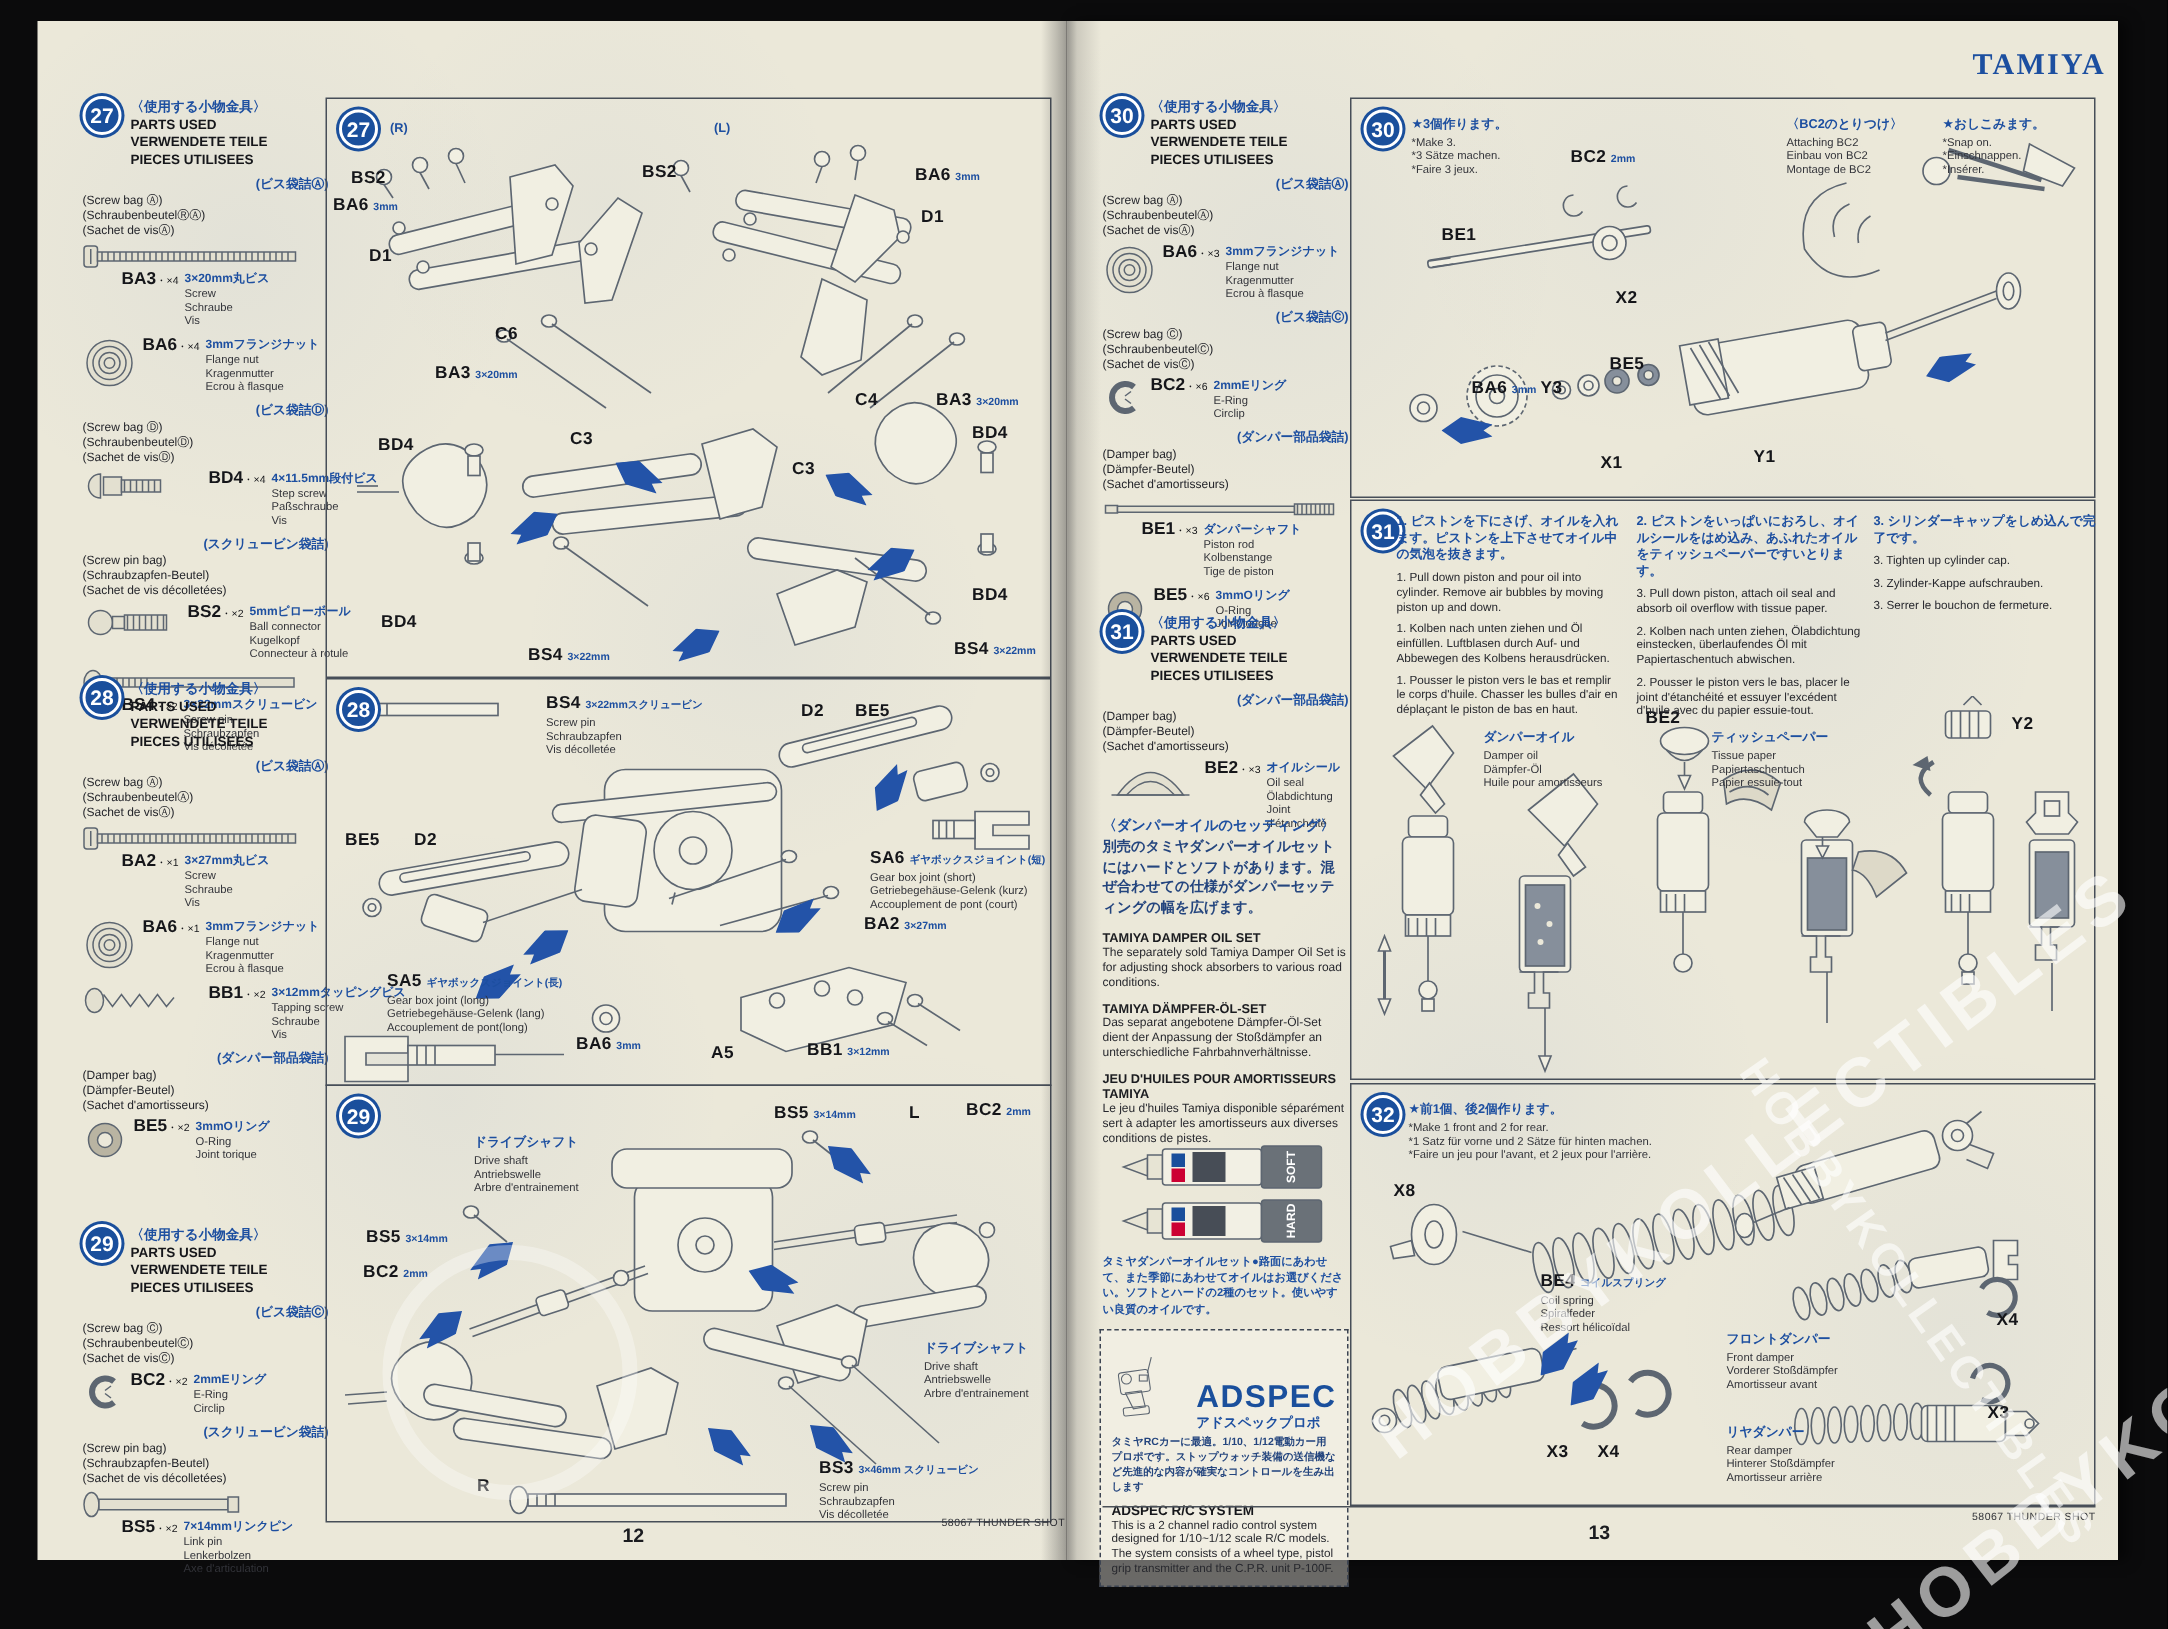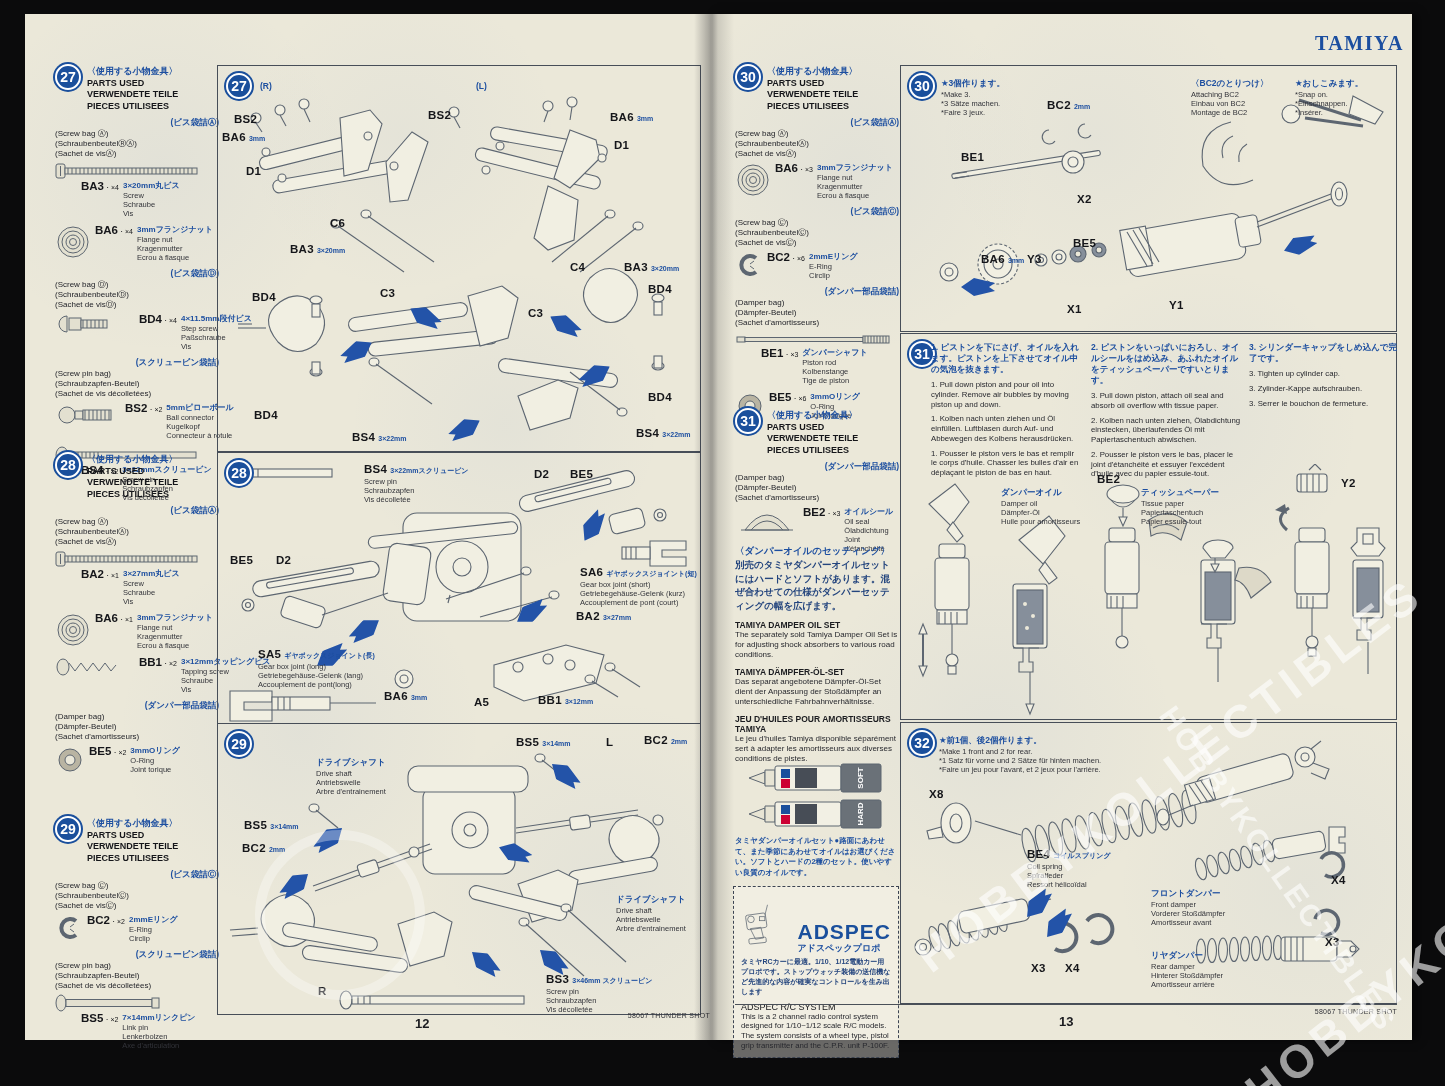--- a/index.html
+++ b/index.html
@@ -50,21 +50,21 @@
   
   .oil .jt{font-size:9.5px;font-weight:bold;color:#1d4fa0;line-height:1.45;}
   .oil .jb{font-size:9.5px;font-weight:bold;color:#24457e;line-height:1.45;}
   .oil .et{font-size:8.5px;font-weight:bold;color:#1b1c20;margin-top:7px;}
   .oil .eb{font-size:8px;color:#27282e;line-height:1.25;}
   #caption-jp{font-size:7.5px;color:#1d4fa0;font-weight:bold;line-height:1.4;}
   #adspec{border:1px dashed #3c4452;padding:6px 7px;background:rgba(250,248,240,.4);}
   #adspec .ttl{font-size:21px;font-weight:bold;color:#1a4f9c;letter-spacing:1px;line-height:1;}
   #adspec .sub{font-size:9px;font-weight:bold;color:#1d4fa0;}
   #adspec .jp{font-size:7px;color:#24457e;font-weight:bold;line-height:1.45;margin-top:2px;}
-  #adspec .et{font-size:9px;font-weight:normal;color:#15161a;margin-top:4px;}
+  #adspec .et{font-size:9px;font-weight:bold;color:#15161a;margin-top:4px;}
   #adspec .eb{font-size:7.8px;color:#27282e;line-height:1.25;}
   .pagenum{position:absolute;font-weight:bold;font-size:13px;color:#1b1c20;}
   .pcode{position:absolute;font-size:7px;color:#33343a;letter-spacing:.3px;}
   .rule{position:absolute;height:1px;background:#4a5058;}
   #tamiya-logo{position:absolute;font-family:"Liberation Serif","DejaVu Serif",serif;
     font-weight:bold;font-size:20px;color:#1c4fa0;letter-spacing:1.5px;}
   .art{stroke:#5d6671;fill:none;stroke-width:1.1;}
   .artf{stroke:#5d6671;fill:#f1efe2;stroke-width:1.1;}
   .dark{fill:#868f9b;stroke:#5d6671;}
   .wm{position:absolute;color:rgba(255,255,255,.6);font-weight:bold;pointer-events:none;letter-spacing:6px;}
@@ -856,21 +856,21 @@
           <path d="M388 44 q-16 10 -2 22" fill="none" stroke-width="3"></path>
             <path d="M384 40 l-10 6 12 4 z" fill="#5d6671" stroke="none"></path>
           <rect x="452" y="96" width="30" height="58" rx="3"></rect>
             <rect x="456" y="104" width="22" height="44" class="dark"></rect>
           <path d="M452 154 h8 v12 h-4 v10 h14 v-10 h-4 v-12 h8" fill="none"></path>
           <path d="M456 64 h22 v14 l6 6 -6 8 h-22 l-6 -8 6 -6 z"></path>
             <rect x="462" y="70" width="10" height="10"></rect>
           <line x1="467" y1="178" x2="467" y2="210"></line>
         </g>
       </svg>
-    <div class="lab" style="left: 100px; top: 146px;"><span class="jpm">ダンパーオイル</span><div class="sub">Damper oil</div><div class="sub">Dämpfer-Öl</div><div class="sub">Huile pour amortisseurs</div></div>
+    <div class="lab" style="left: 88px; top: 146px;"><span class="jpm">ダンパーオイル</span><div class="sub">Damper oil</div><div class="sub">Dämpfer-Öl</div><div class="sub">Huile pour amortisseurs</div></div>
         <div class="lab" style="left: 196px; top: 134px;"><span class="code">BE2</span></div>
         <div class="lab" style="left: 240px; top: 146px;"><span class="jpm">ティッシュペーパー</span><div class="sub">Tissue paper</div><div class="sub">Papiertaschentuch</div><div class="sub">Papier essuie-tout</div></div>
         <div class="lab" style="left: 440px; top: 138px;"><span class="code">Y2</span></div>
         <div class="col31" style="left: 30px; top: 8px;">
           <div class="jp">1. ピストンを下にさげ、オイルを入れます。ピストンを上下させてオイル中の気泡を抜きます。</div>
           <div class="tx">1. Pull down piston and pour oil into cylinder. Remove air bubbles by moving piston up and down.</div>
           <div class="tx">1. Kolben nach unten ziehen und Öl einfüllen. Luftblasen durch Auf- und Abbewegen des Kolbens herausdrücken.</div>
           <div class="tx">1. Pousser le piston vers le bas et remplir le corps d'huile. Chasser les bulles d'air en déplaçant le piston de bas en haut.</div>
         </div>
         <div class="col31" style="left: 190px; top: 8px;">

